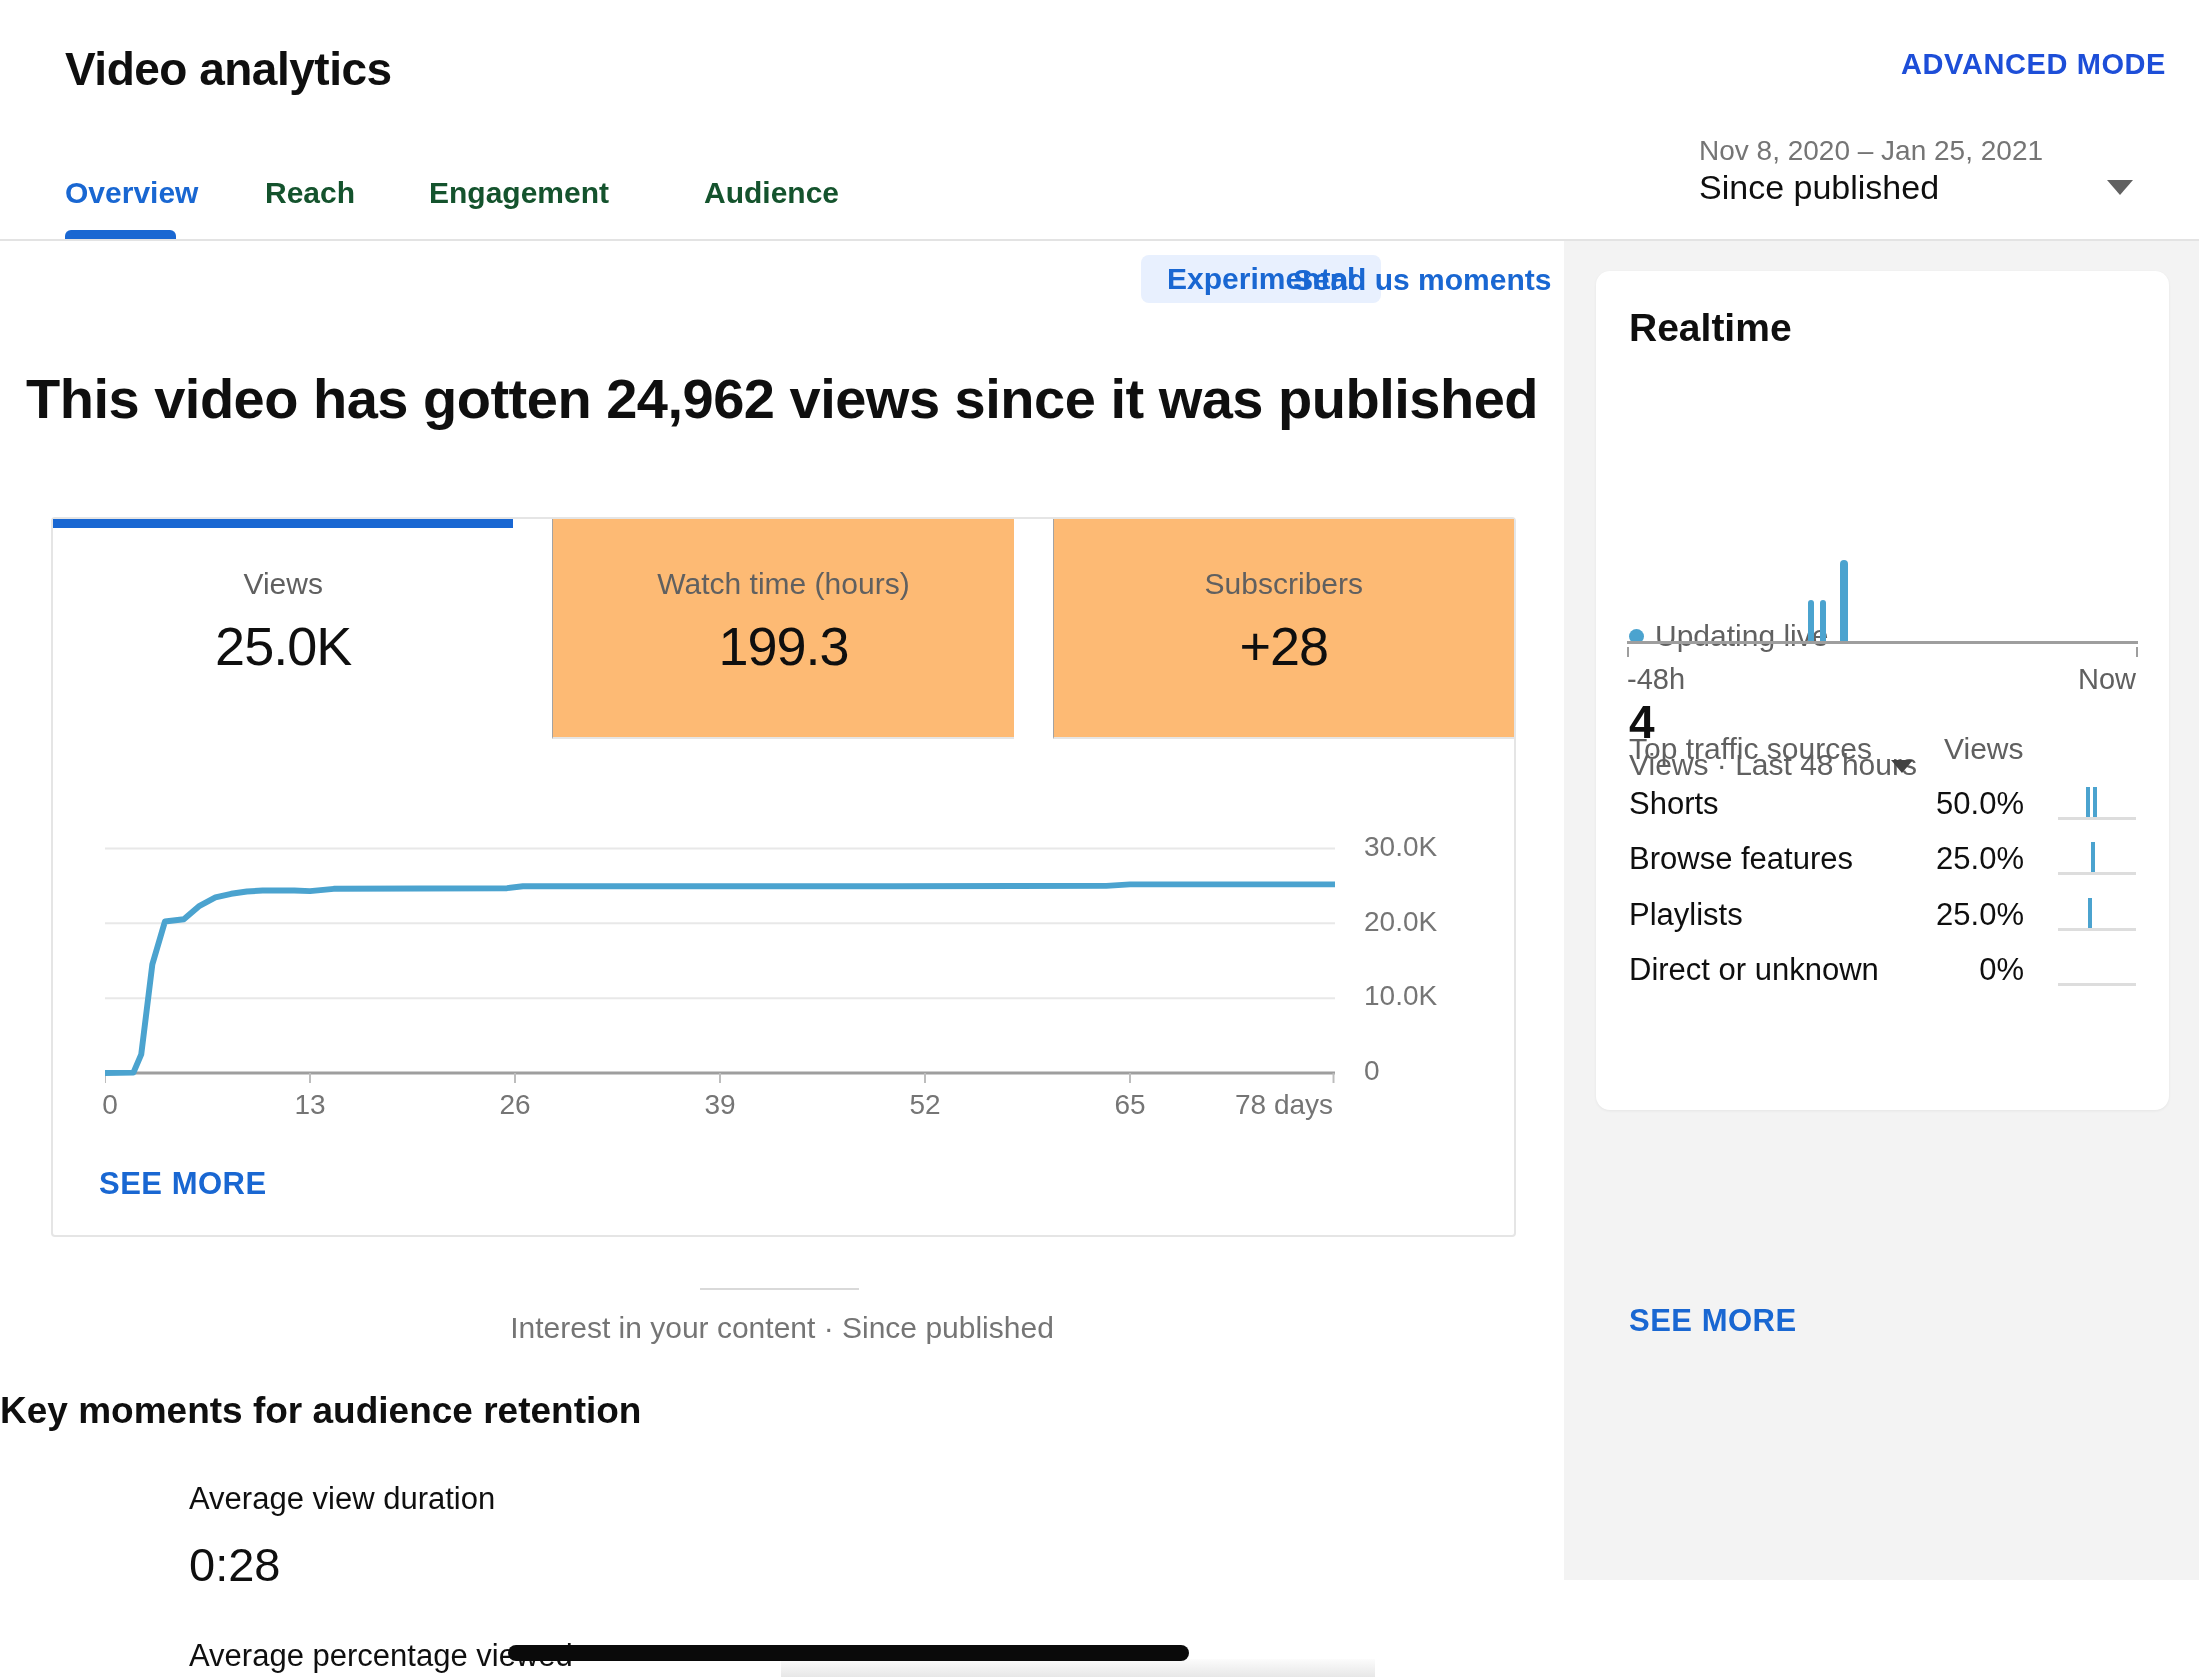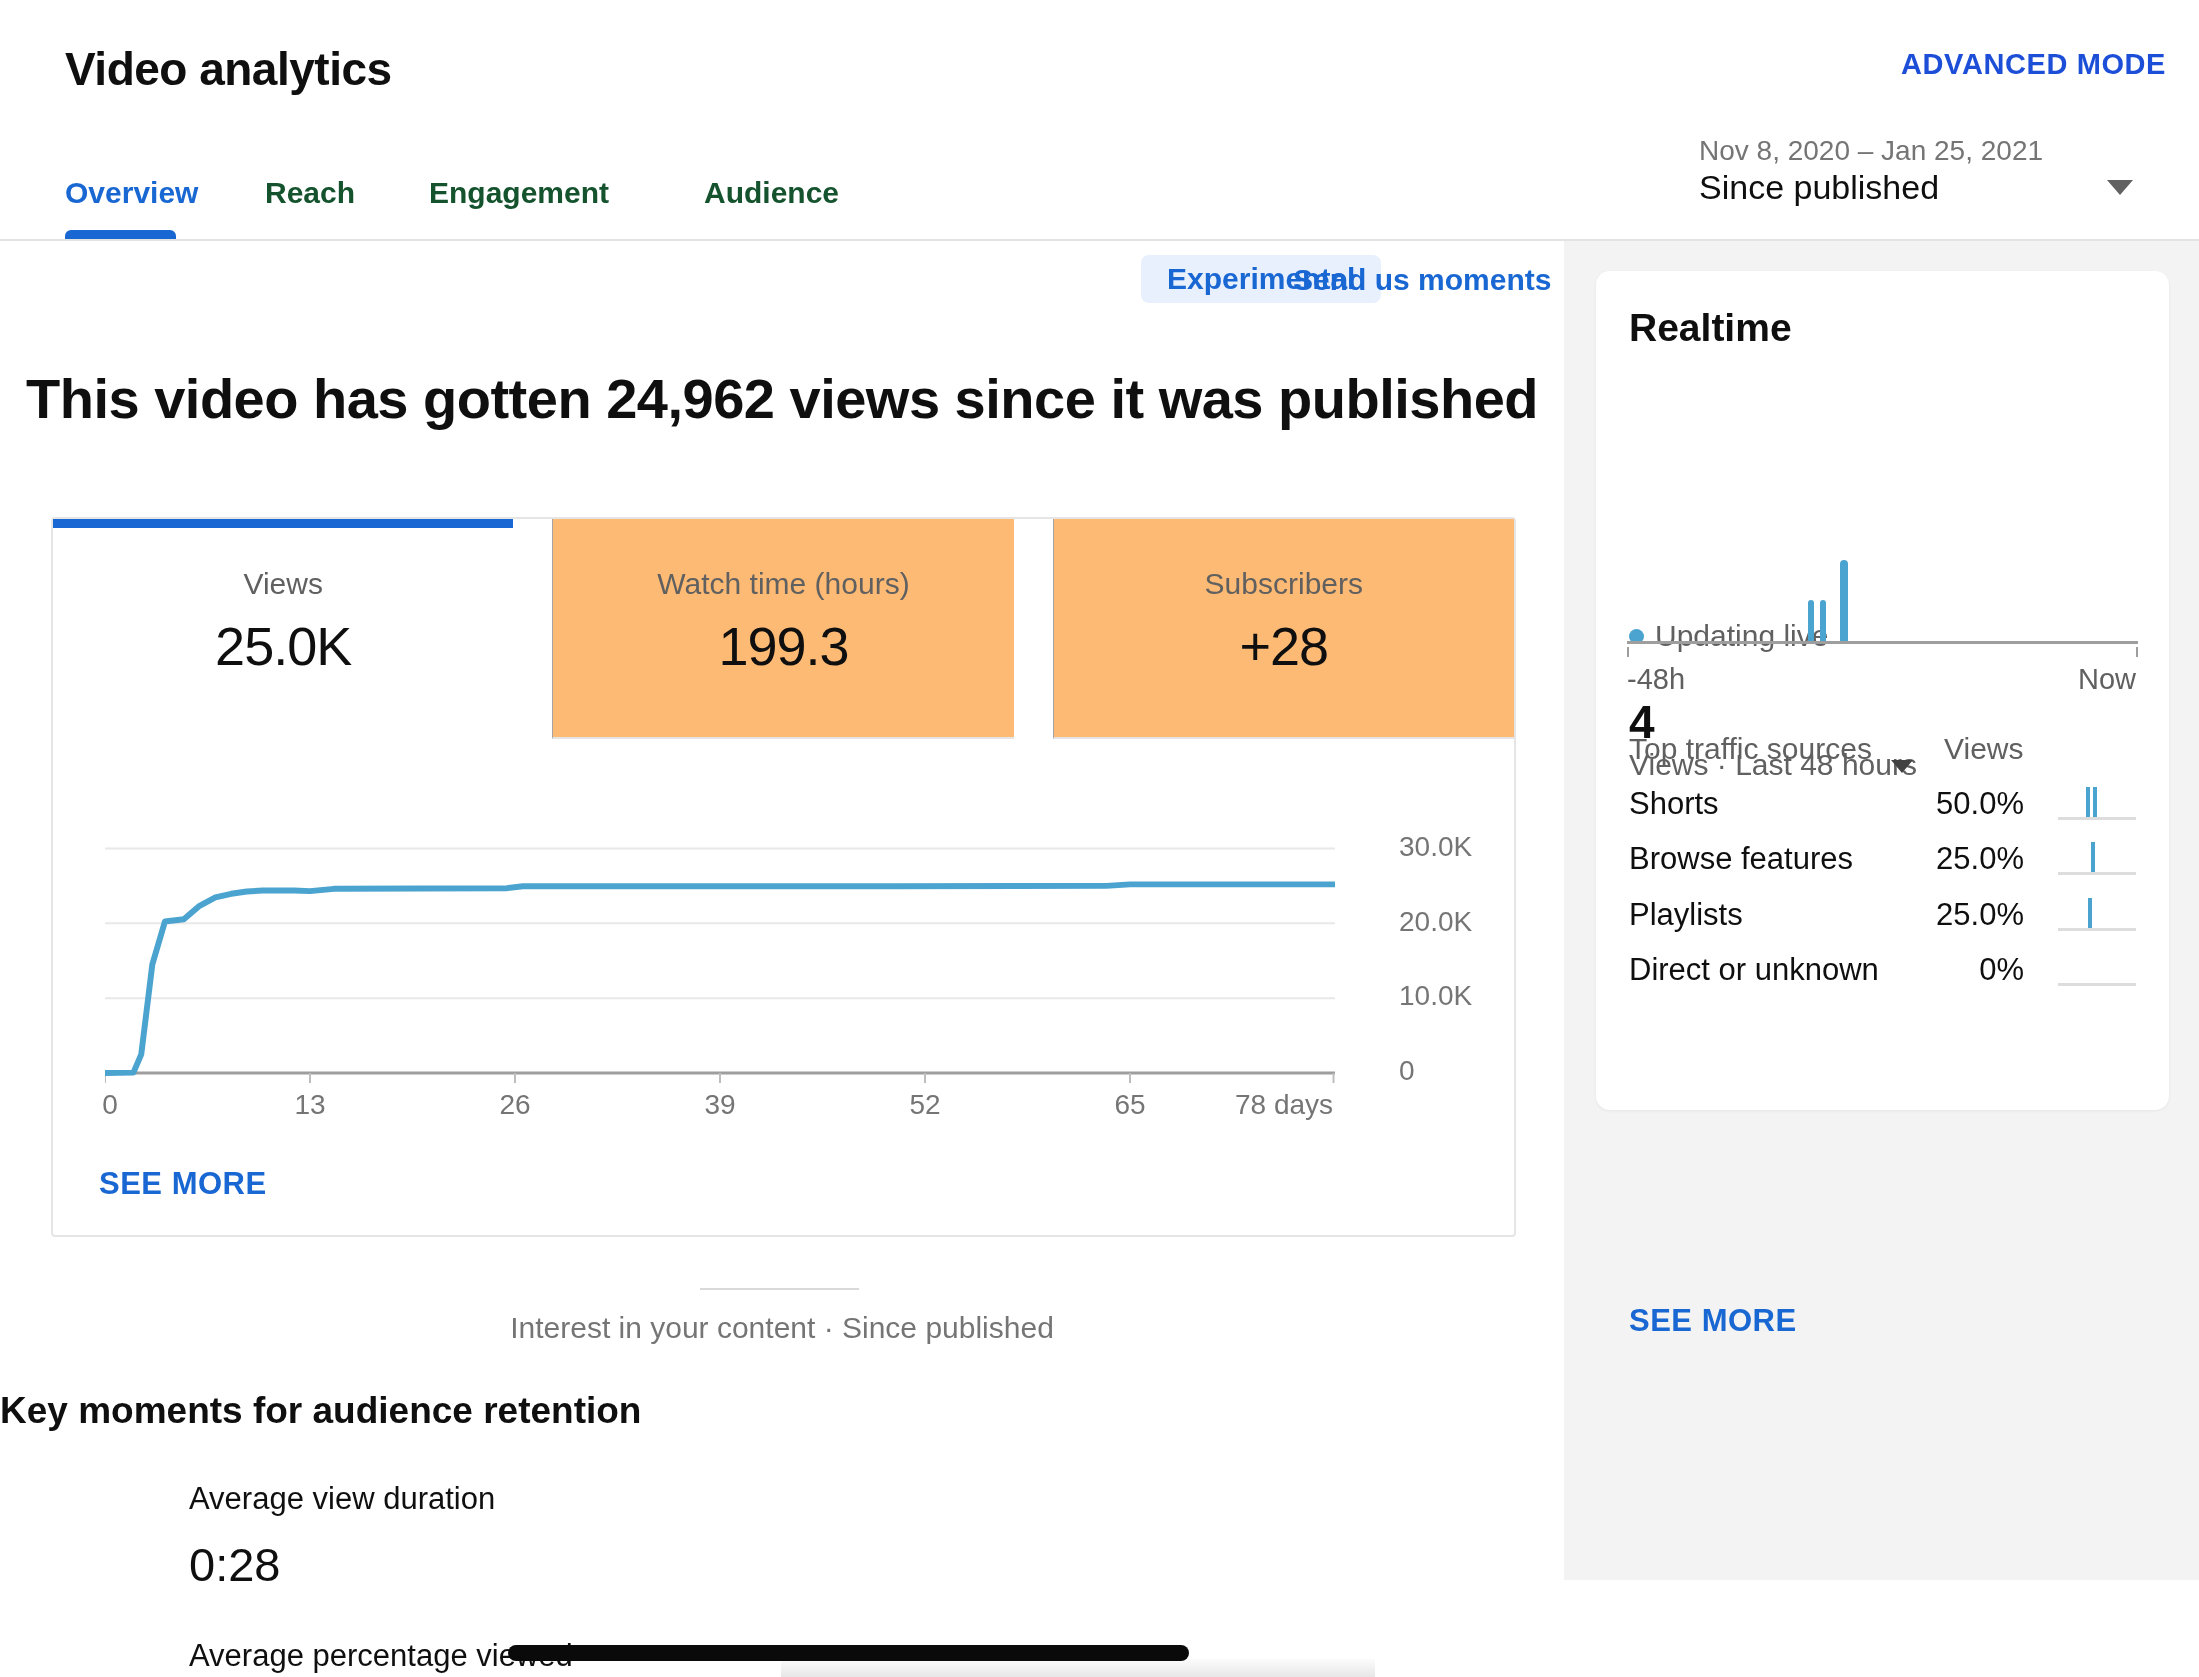--- a/index.html
+++ b/index.html
@@ -58,21 +58,21 @@
   .metrics-card { left:51px; top:517px; width:1465px; height:720px; background:#ffffff;
     border:2px solid #e5e5e5; border-radius:4px; }
   .metric-tabs { position:absolute; left:0; top:0; width:100%; height:220px; display:flex; }
   .metric-tab { position:relative; flex:1 1 0; text-align:center; cursor:pointer; }
   .metric-tab.inactive { background:#fdba74; border-left:1px solid #a3a3a3; border-bottom:2px solid #e5e5e5;margin-left:39px; }
   .metric-tab.active::before { content:""; position:absolute; left:0; top:0; width:100%; height:9px; background:#1967d2; }
   .metric-label { margin-top:48px; font-size:30px; color:#606060; }
   .metric-value { margin-top:14px; font-size:54px; color:#0f0f0f; letter-spacing:-1px; }
 
   .line-chart { position:absolute; left:52px; top:328px; width:1230px; height:238px; }
-  .y-lab { position:absolute; left:1311px; transform:translateY(-50%); font-size:28px; color:#757575;margin-left:35px; }
+  .y-lab { position:absolute; left:1311px; transform:translateY(-50%); font-size:28px; color:#757575; }
   .x-lab { position:absolute; top:570px; transform:translateX(-50%); font-size:28px; color:#757575; white-space:nowrap; }
   .main-see-more { position:absolute; left:46px; top:647px; font-size:31px; font-weight:700; color:#1967d2; letter-spacing:0.5px; cursor:pointer; }
 
   .section-divider { left:700px; top:1288px; width:159px; height:2px; background:#d9d9d9; }
   .context-caption { left:0; top:1311px; width:1564px; text-align:center; font-size:30px; color:#757575; }
   .km-title { left:0; top:1390px; width:1564px; font-size:37px; font-weight:700; }
   .avd-label { left:189px; top:1481px; font-size:31px; }
   .avd-value { left:189px; top:1537px; font-size:47px; }
   .apv-label { left:189px; top:1638px; font-size:31px; }
   .redaction-bar { left:508px; top:1645px; width:681px; height:16px; background:#0a0a0a; border-radius:9px; z-index:2; }

